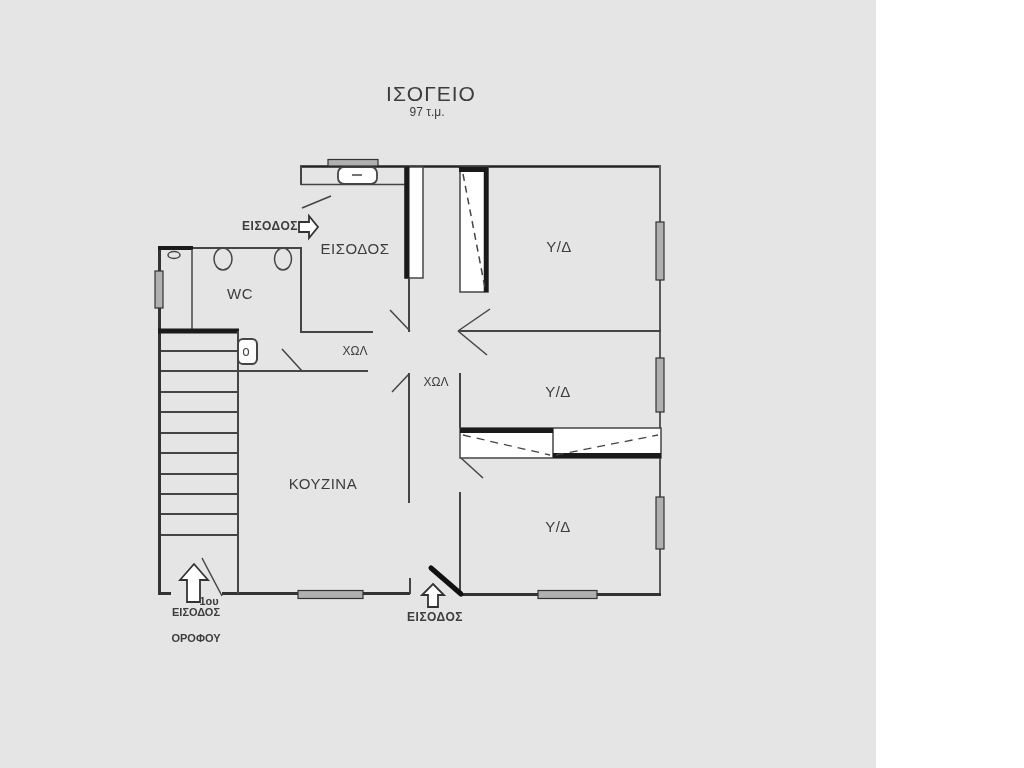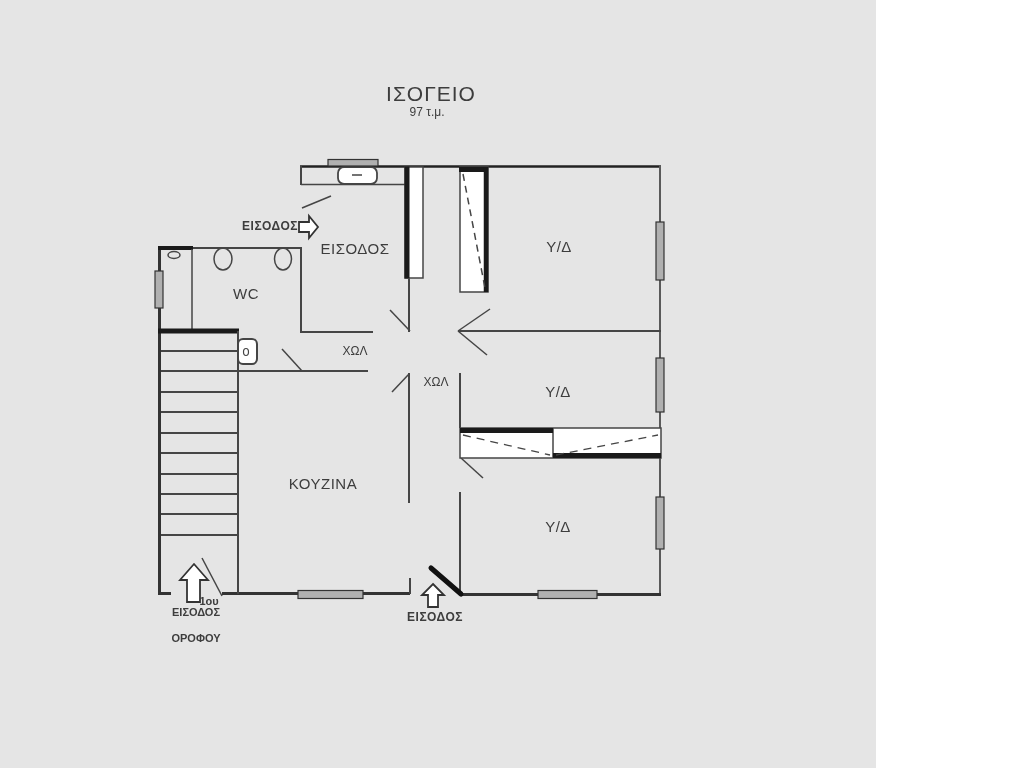--- a/index.html
+++ b/index.html
@@ -123,21 +123,21 @@
       <polygon points="433,584 444,595 438,595 438,607 428,607 428,595 422,595"></polygon>
     </g>
   </svg>
 
   <div class="label t-main" style="left:431px;top:94px;">ΙΣΟΓΕΙΟ</div>
   <div class="label t-area" style="left:427px;top:112px;">97 τ.μ.</div>
 
   <div class="label entr" style="left:270px;top:226px;">ΕΙΣΟΔΟΣ</div>
 
   <div class="label room" style="left:355px;top:249px;">ΕΙΣΟΔΟΣ</div>
-  <div class="label room" style="left:246px;top:294px;">WC</div>
+  <div class="label room" style="left:240px;top:294px;">WC</div>
   <div class="label room-sm" style="left:355px;top:351px;">ΧΩΛ</div>
   <div class="label room-sm" style="left:436px;top:382px;">ΧΩΛ</div>
   <div class="label room" style="left:323px;top:484px;">ΚΟΥΖΙΝΑ</div>
   <div class="label room" style="left:559px;top:247px;">Υ/Δ</div>
   <div class="label room" style="left:558px;top:392px;">Υ/Δ</div>
   <div class="label room" style="left:558px;top:527px;">Υ/Δ</div>
 
   <div class="label entr" style="left:435px;top:617px;">ΕΙΣΟΔΟΣ</div>
 
   <div class="label entr-sm" style="left:196px;top:613px;">ΕΙΣΟΔΟΣ</div>

